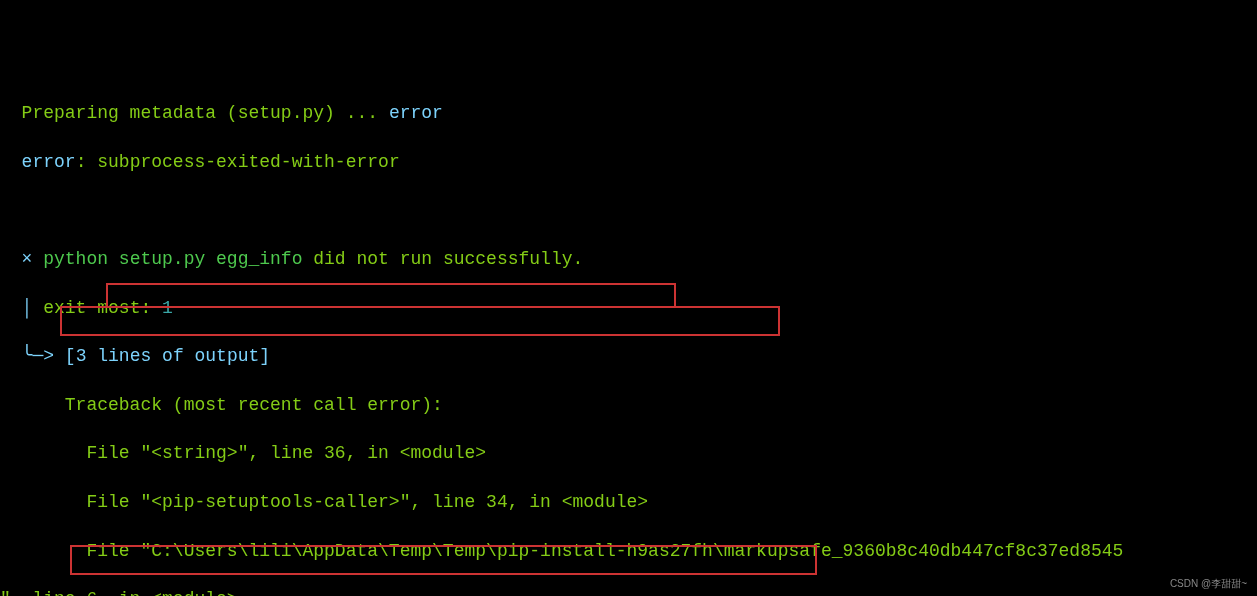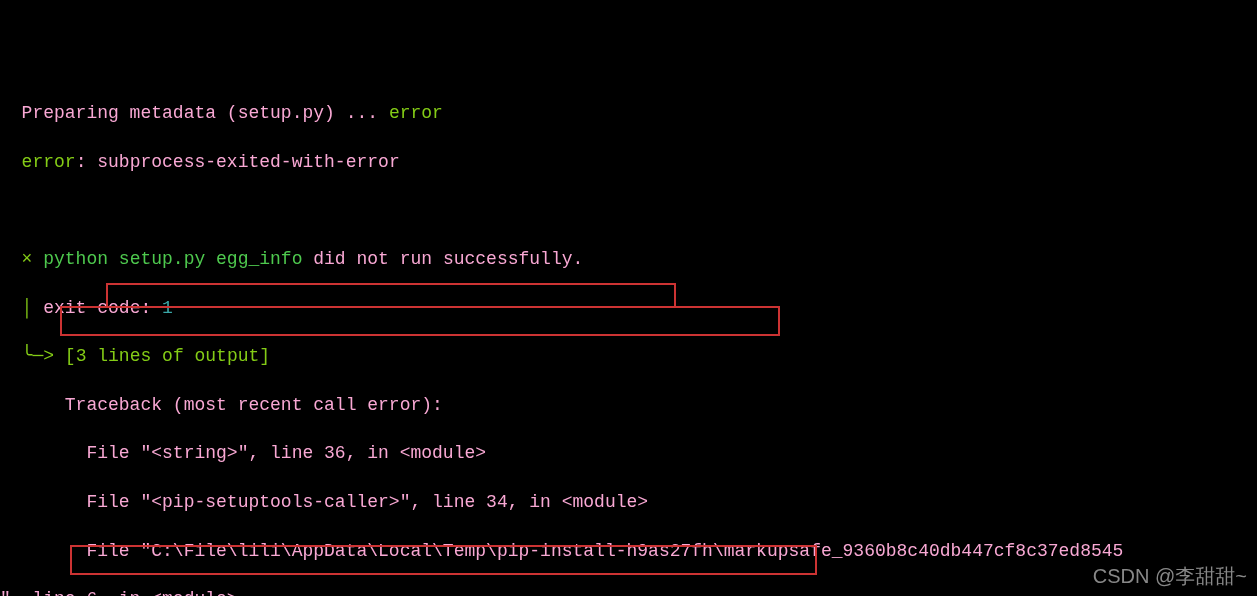--- a/index.html
+++ b/index.html
@@ -16,22 +16,22 @@
       padding: 4px 0;
       width: 1257px;
       height: 596px;
       overflow: hidden;
       white-space: pre;
       position: relative;
     }
     .line {
       white-space: pre;
     }
-    .white { color: #f9a8d4; text-align: center; }
-    .red { color: #84cc16; }
+    .white { color: #84cc16; text-align: center; }
+    .red { color: #7dd3fc; }
     .green { color: #4ec94e; }
     .cyan { color: #3aa7a7; }
     .highlight-box1 {
       border: 2px solid #cc3333;
       position: absolute;
       left: 60px;
       top: 306px;
       width: 720px;
       height: 30px;
       pointer-events: none;
@@ -52,39 +52,39 @@
       top: 545px;
       width: 747px;
       height: 30px;
       pointer-events: none;
     }
     .watermark {
       position: absolute;
       bottom: 6px;
       right: 10px;
       color: #888888;
-      font-size: 20px;
+      font-size: 10px;
       font-family: Arial, sans-serif;
     }
   </style>
 </head>
 <body>
 
 
 
 <div class="line"><span class="white">  Preparing metadata (setup.py) ... </span><span class="red">error</span></div>
 <div class="line"><span class="red">  error</span><span class="white">: subprocess-exited-with-error</span></div>
 <div class="line">&nbsp;</div>
 <div class="line"><span class="red">  × </span><span class="green">python setup.py egg_info</span><span class="white"> did not run successfully.</span></div>
-<div class="line"><span class="red">  │ </span><span class="white">exit code: </span><span class="cyan">1</span></div>
+<div class="line"><span class="red">  │ </span><span class="white">exit most: </span><span class="cyan">1</span></div>
 <div class="line"><span class="red">  ╰─&gt; </span><span class="red">[3 lines of output]</span></div>
 <div class="line"><span class="white">      Traceback (most recent call error):</span></div>
 <div class="line"><span class="white">        File "&lt;string&gt;", line 36, in &lt;module&gt;</span></div>
 <div class="line"><span class="white">        File "&lt;pip-setuptools-caller&gt;", line 34, in &lt;module&gt;</span></div>
-<div class="line"><span class="white">        File "C:\File\lili\AppData\Local\Temp\pip-install-h9as27fh\markupsafe_9360b8c40db447cf8c37ed8545</span></div>
+<div class="line"><span class="white">        File "C:\Users\lili\AppData\Temp\Temp\pip-install-h9as27fh\markupsafe_9360b8c40db447cf8c37ed8545</span></div>
 <div class="line"><span class="white">", line 6, in &lt;module&gt;</span></div>
 
 
 
 
 
 
 
 
 

